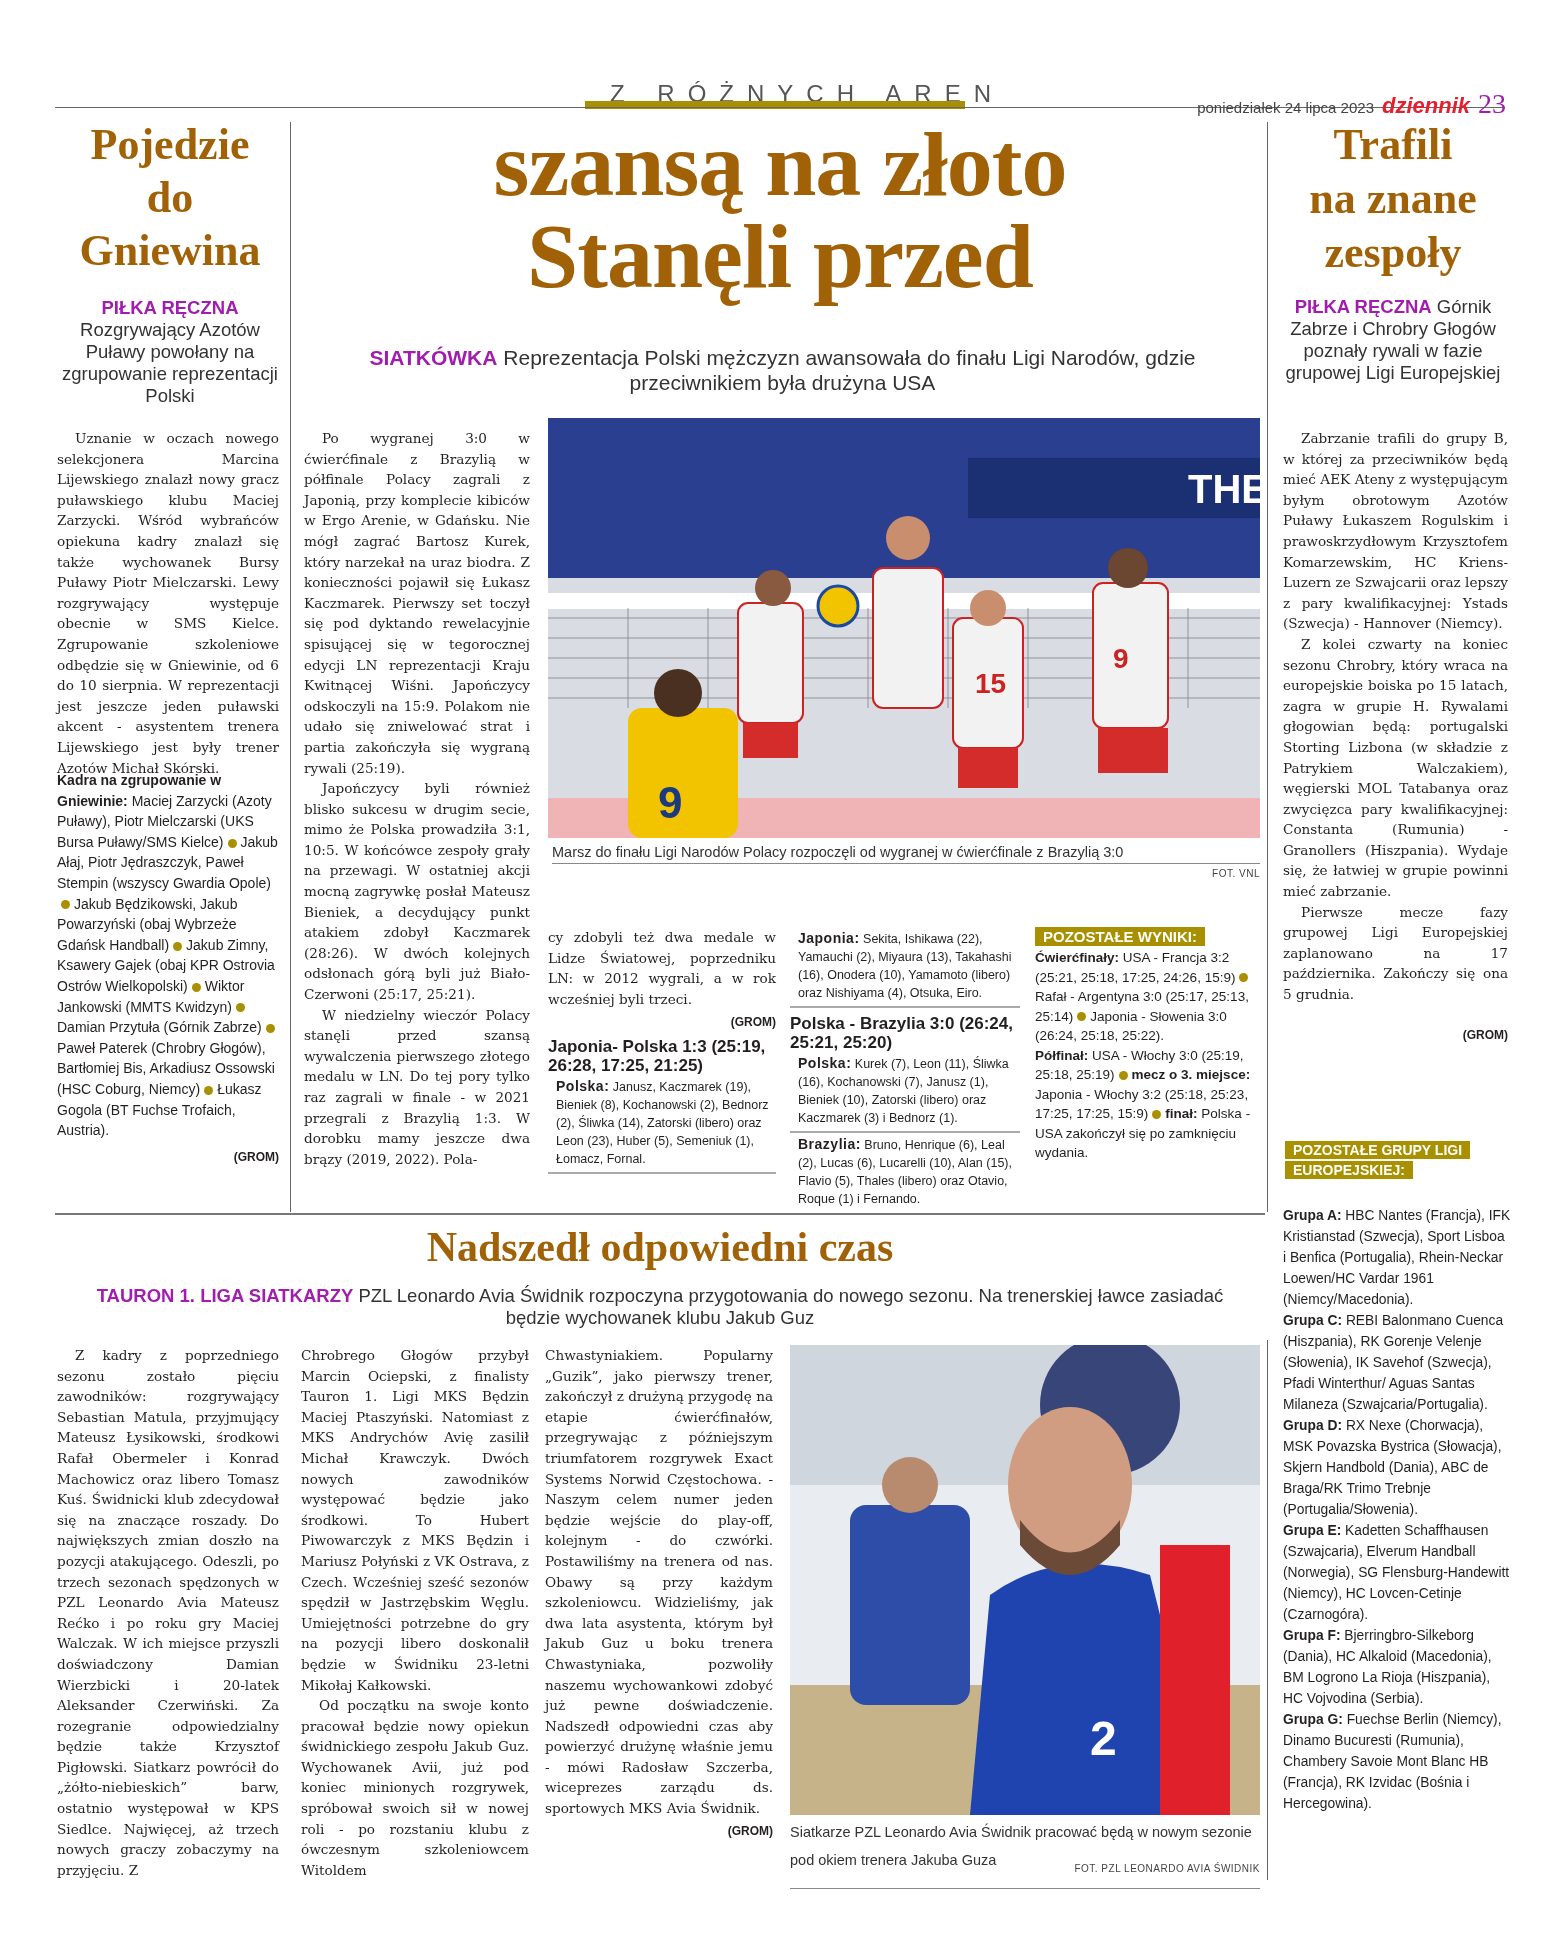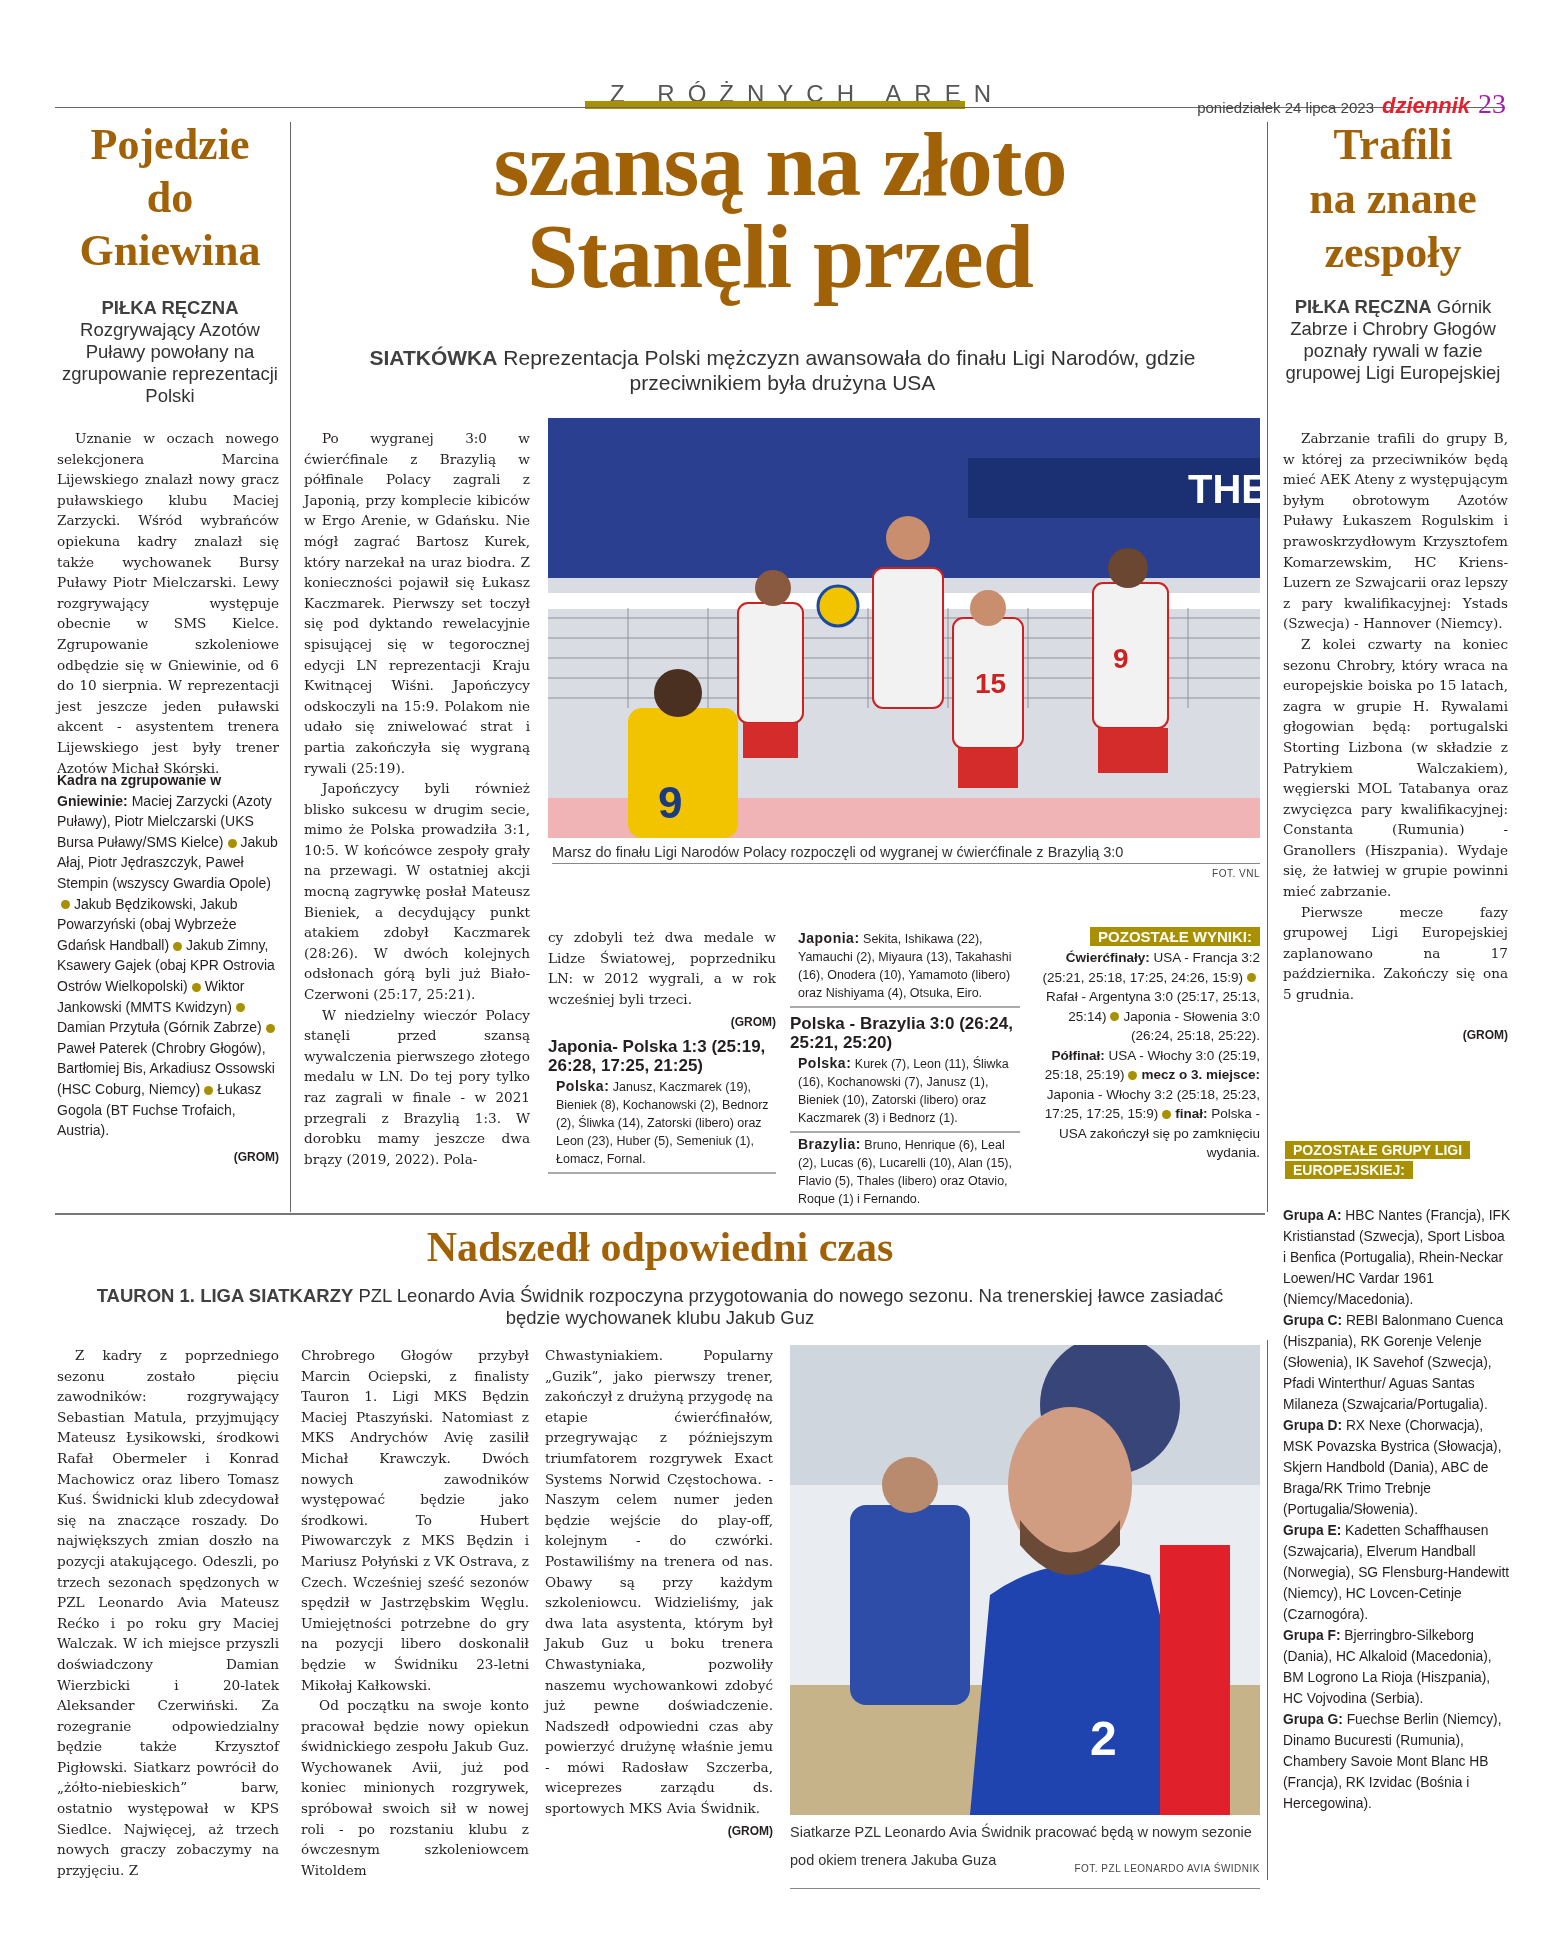--- a/index.html
+++ b/index.html
@@ -7,21 +7,21 @@
   .abs { position: absolute; }
   .rule-top { left: 55px; top: 107px; width: 1450px; height: 1px; background: #666; }
   .section-label { left: 610px; top: 80px; font-family: "Liberation Sans", sans-serif; font-size: 24px; letter-spacing: 13px; color: #555; }
   .section-bar { left: 585px; top: 101px; width: 380px; height: 8px; background: #a89000; }
   .masthead { right: 52px; top: 88px; font-family: "Liberation Sans", sans-serif; font-size: 15px; color: #444; display: flex; align-items: baseline; gap: 8px; }
   .masthead .logo { color: #e5202e; font-weight: bold; font-size: 22px; font-style: italic; }
   .masthead .page { color: #a21caf; font-family: "Liberation Serif", serif; font-size: 28px; }
   .vrule { width: 1px; background: #666; }
   .head-serif { font-family: "Liberation Serif", serif; font-weight: bold; text-align: center; color: #a16207; }
   .deck { font-family: "Liberation Sans", sans-serif; font-size: 19px; text-align: center; line-height: 23px; color: #333; }
-  .deck b { color: #404040; }
+  .deck b { color: #a21caf; }
   .body { font-family: "DejaVu Serif", serif; font-size: 13.6px; line-height: 20.6px; text-align: justify; color: #231f20; }
   .body p { text-indent: 18px; }
   .sans-list { font-family: "Liberation Sans", sans-serif; font-size: 14px; line-height: 20.6px; color: #231f20; }
   .sans-list b { font-weight: bold; }
   .dot { display: inline-block; width: 9px; height: 9px; border-radius: 50%; background: #a89000; margin: 0 4px; vertical-align: middle; }
   .sig { font-family: "Liberation Sans", sans-serif; font-weight: bold; font-size: 12px; text-align: right; }
   .score-h { font-family: "Liberation Sans", sans-serif; font-weight: bold; font-size: 17px; line-height: 19px; }
   .score-t { font-family: "Liberation Sans", sans-serif; font-size: 12.5px; line-height: 18px; border-bottom: 2px solid #aaa; padding: 2px 0 4px 8px; }
   .score-t b { font-size: 14px; letter-spacing: 0.5px; }
   .box-label { display: inline-block; background: #a89000; color: #fff; font-family: "Liberation Sans", sans-serif; font-weight: bold; font-size: 14px; padding: 1px 8px; }
@@ -136,21 +136,21 @@
   <div class="score-t"><b>Polska:</b> <span>Janusz, Kaczmarek (19), Bieniek (8), Kochanowski (2), Bednorz (2), Śliwka (14), Zatorski (libero) oraz Leon (23), Huber (5), Semeniuk (1), Łomacz, Fornal.</span></div>
 </div>
 
 <div class="abs" style="left:790px; top:927px; width:230px;">
   <div class="score-t"><b>Japonia:</b> <span>Sekita, Ishikawa (22), Yamauchi (2), Miyaura (13), Takahashi (16), Onodera (10), Yamamoto (libero) oraz Nishiyama (4), Otsuka, Eiro.</span></div>
   <div class="score-h" style="margin-top:6px;">Polska - Brazylia 3:0 (26:24, 25:21, 25:20)</div>
   <div class="score-t"><b>Polska:</b> <span>Kurek (7), Leon (11), Śliwka (16), Kochanowski (7), Janusz (1), Bieniek (10), Zatorski (libero) oraz Kaczmarek (3) i Bednorz (1).</span></div>
   <div class="score-t" style="border-bottom:none;"><b>Brazylia:</b> <span>Bruno, Henrique (6), Leal (2), Lucas (6), Lucarelli (10), Alan (15), Flavio (5), Thales (libero) oraz Otavio, Roque (1) i Fernando.</span></div>
 </div>
 
-<div class="abs" style="left:1035px; top:927px; width:225px;text-align:right;">
+<div class="abs" style="left:1035px; top:927px; width:225px;">
   <div class="box-label" style="font-size:15px;">POZOSTAŁE WYNIKI:</div>
   <div class="sans-list" style="font-size:13.5px; line-height:19.5px; margin-top:2px;">
     <b>Ćwierćfinały:</b> <span>USA - Francja 3:2 (25:21, 25:18, 17:25, 24:26, 15:9)</span><span class="dot"></span><span>Rafał - Argentyna 3:0 (25:17, 25:13, 25:14)</span><span class="dot"></span><span>Japonia - Słowenia 3:0 (26:24, 25:18, 25:22).</span><br>
     <b>Półfinał:</b> <span>USA - Włochy 3:0 (25:19, 25:18, 25:19)</span><span class="dot"></span><b>mecz o 3. miejsce:</b> <span>Japonia - Włochy 3:2 (25:18, 25:23, 17:25, 17:25, 15:9)</span><span class="dot"></span><b>finał:</b> <span>Polska - USA zakończył się po zamknięciu wydania.</span>
   </div>
 </div>
 
 <div class="abs" style="left:1278px; top:118px; width:230px;">
   <div class="head-serif" style="font-size:44px; line-height:54px;">
     <div>Trafili</div>

